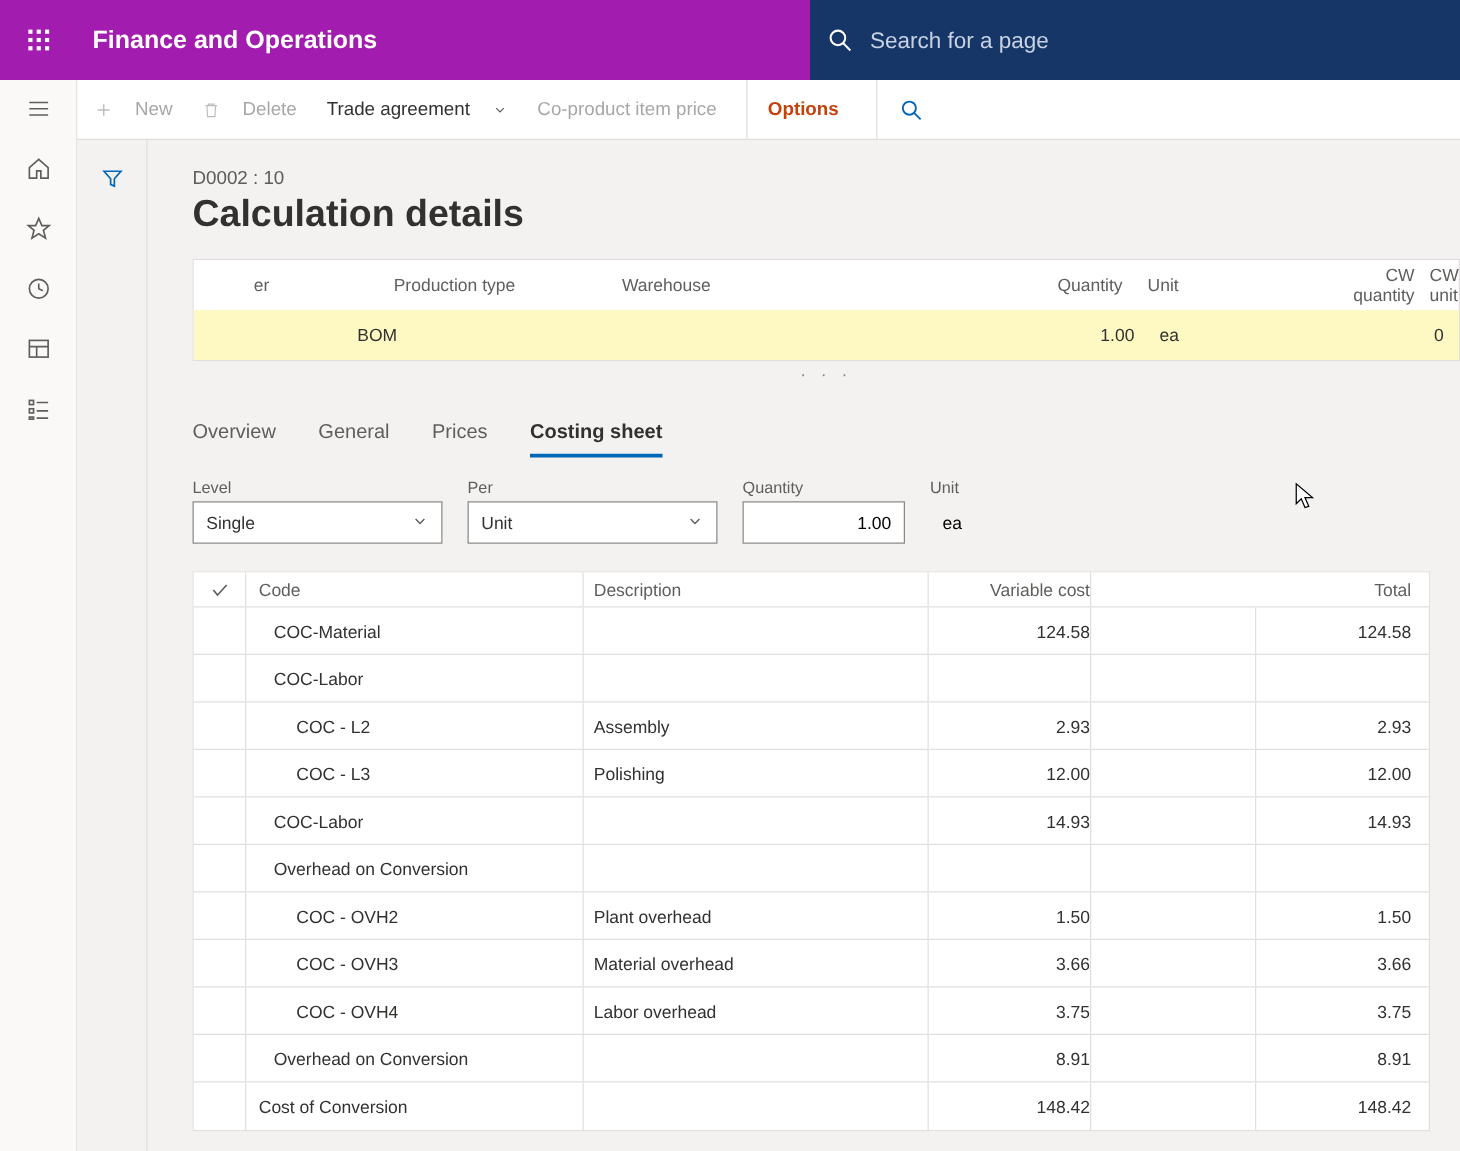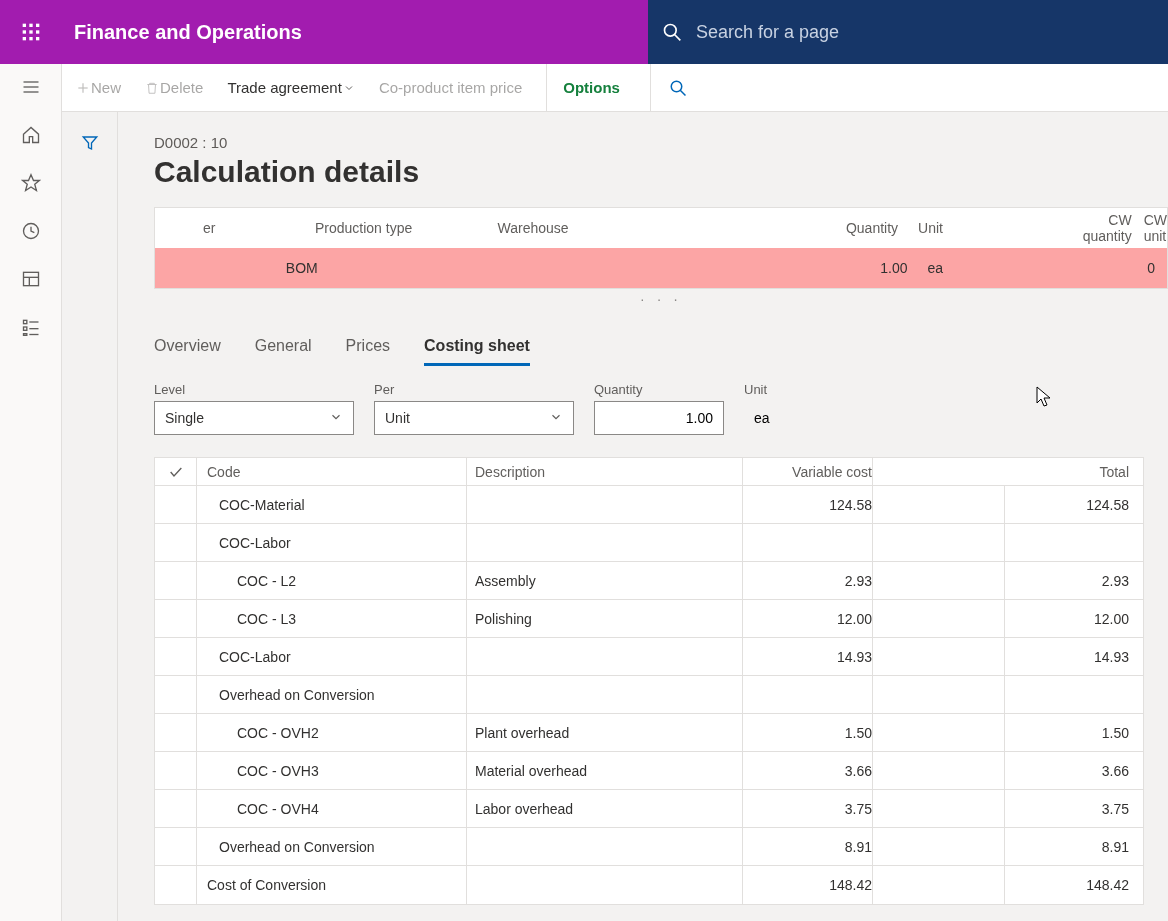--- a/index.html
+++ b/index.html
@@ -17,42 +17,42 @@
   .search-input::placeholder { color: #c8d2e2; }
 
   
   .rail { position: absolute; left: 0; top: 64px; width: 62px; height: calc(921px - 64px); border-right: 1px solid #e1dfdd; background: #faf9f8; display: flex; flex-direction: column; align-items: center; padding-top: 12px; gap: 26px; }
   .rail .ico { width: 22px; height: 22px; display:flex; align-items:center; justify-content:center; color:#605e5c; cursor:pointer; }
   .rail svg { width: 20px; height: 20px; stroke: #605e5c; fill: none; stroke-width: 1.6; }
   .rail .hamburger svg { stroke: #605e5c; }
 
   
   .cmdbar { position: absolute; left: 62px; top: 64px; right: 0; height: 48px; border-bottom: 1px solid #e1dfdd; background: #fff; display: flex; align-items: center; padding-left: 14px; gap: 24px; font-size: 15px; }
-  .cmd { display: flex; align-items: center; gap: 1px; color: #605e5c; cursor: pointer; }
+  .cmd { display: flex; align-items: center; gap: 18px; color: #605e5c; cursor: pointer; }
   .cmd.disabled { opacity: 0.55; cursor: default; }
   .cmd .plus, .cmd .trash { width: 14px; height: 14px; }
-  .cmd.active { color: #15803d; font-weight: 600; border-left: 1px solid #e1dfdd; padding-left: 16px; height: 48px; display:flex; align-items:center; }
+  .cmd.active { color: #c2410c; font-weight: 600; border-left: 1px solid #e1dfdd; padding-left: 16px; height: 48px; display:flex; align-items:center; }
   .cmd .chev { width: 12px; height: 12px; }
   .cmd-search { margin-left: 6px; border-left: 1px solid #e1dfdd; height: 48px; display:flex; align-items:center; padding-left: 18px; }
   .cmd-search svg { width: 18px; height: 18px; stroke:#0067b8; fill:none; }
   .cmd.trade { color:#323130; }
 
   
   .filtercol { position: absolute; left: 62px; top: 112px; width: 56px; height: calc(921px - 112px); border-right: 1px solid #e1dfdd; background: #f3f2f1; display:flex; justify-content:center; padding-top: 22px; }
   .filtercol svg { width: 18px; height: 18px; stroke:#0067b8; fill:none; stroke-width:1.8; }
 
   
   .content { position: absolute; left: 118px; top: 112px; right: 0; bottom: 0; padding: 22px 0 0 36px; }
   .breadcrumb { font-size: 15px; color: #5e5b58; margin-bottom: 4px; }
   .page-title { font-size: 30px; font-weight: 600; margin-bottom: 18px; }
 
   
   .summary { border: 1px solid #e1dfdd; background: #fff; margin-bottom: 0; }
   .summary-head { display:flex; height: 40px; align-items:center; color:#605e5c; font-size:14px;padding-left:36px; }
-  .summary-row { display:flex; height: 40px; align-items:center; background:#fca5a5; font-size:14px; }
+  .summary-row { display:flex; height: 40px; align-items:center; background:#fef9c3; font-size:14px; }
   .sc { padding-left: 12px; }
   .sc.er { width: 128px; }
   .sc.type { width: 210px; }
   .sc.wh { width: 262px; }
   .sc.qty { width: 225px; text-align: right; padding-right: 12px; }
   .sc.unit { width: 170px; padding-left: 8px; }
   .sc.cwqty { width: 90px; text-align: right; padding-right: 6px; }
   .sc.cwunit { flex: 1; padding-left: 6px; text-align: left; }
   .summary-row .sc.qty, .summary-row .sc.cwqty { color:#323130; }
   .moredots { text-align:center; color:#8a8886; padding: 2px 0; letter-spacing: 4px; }

